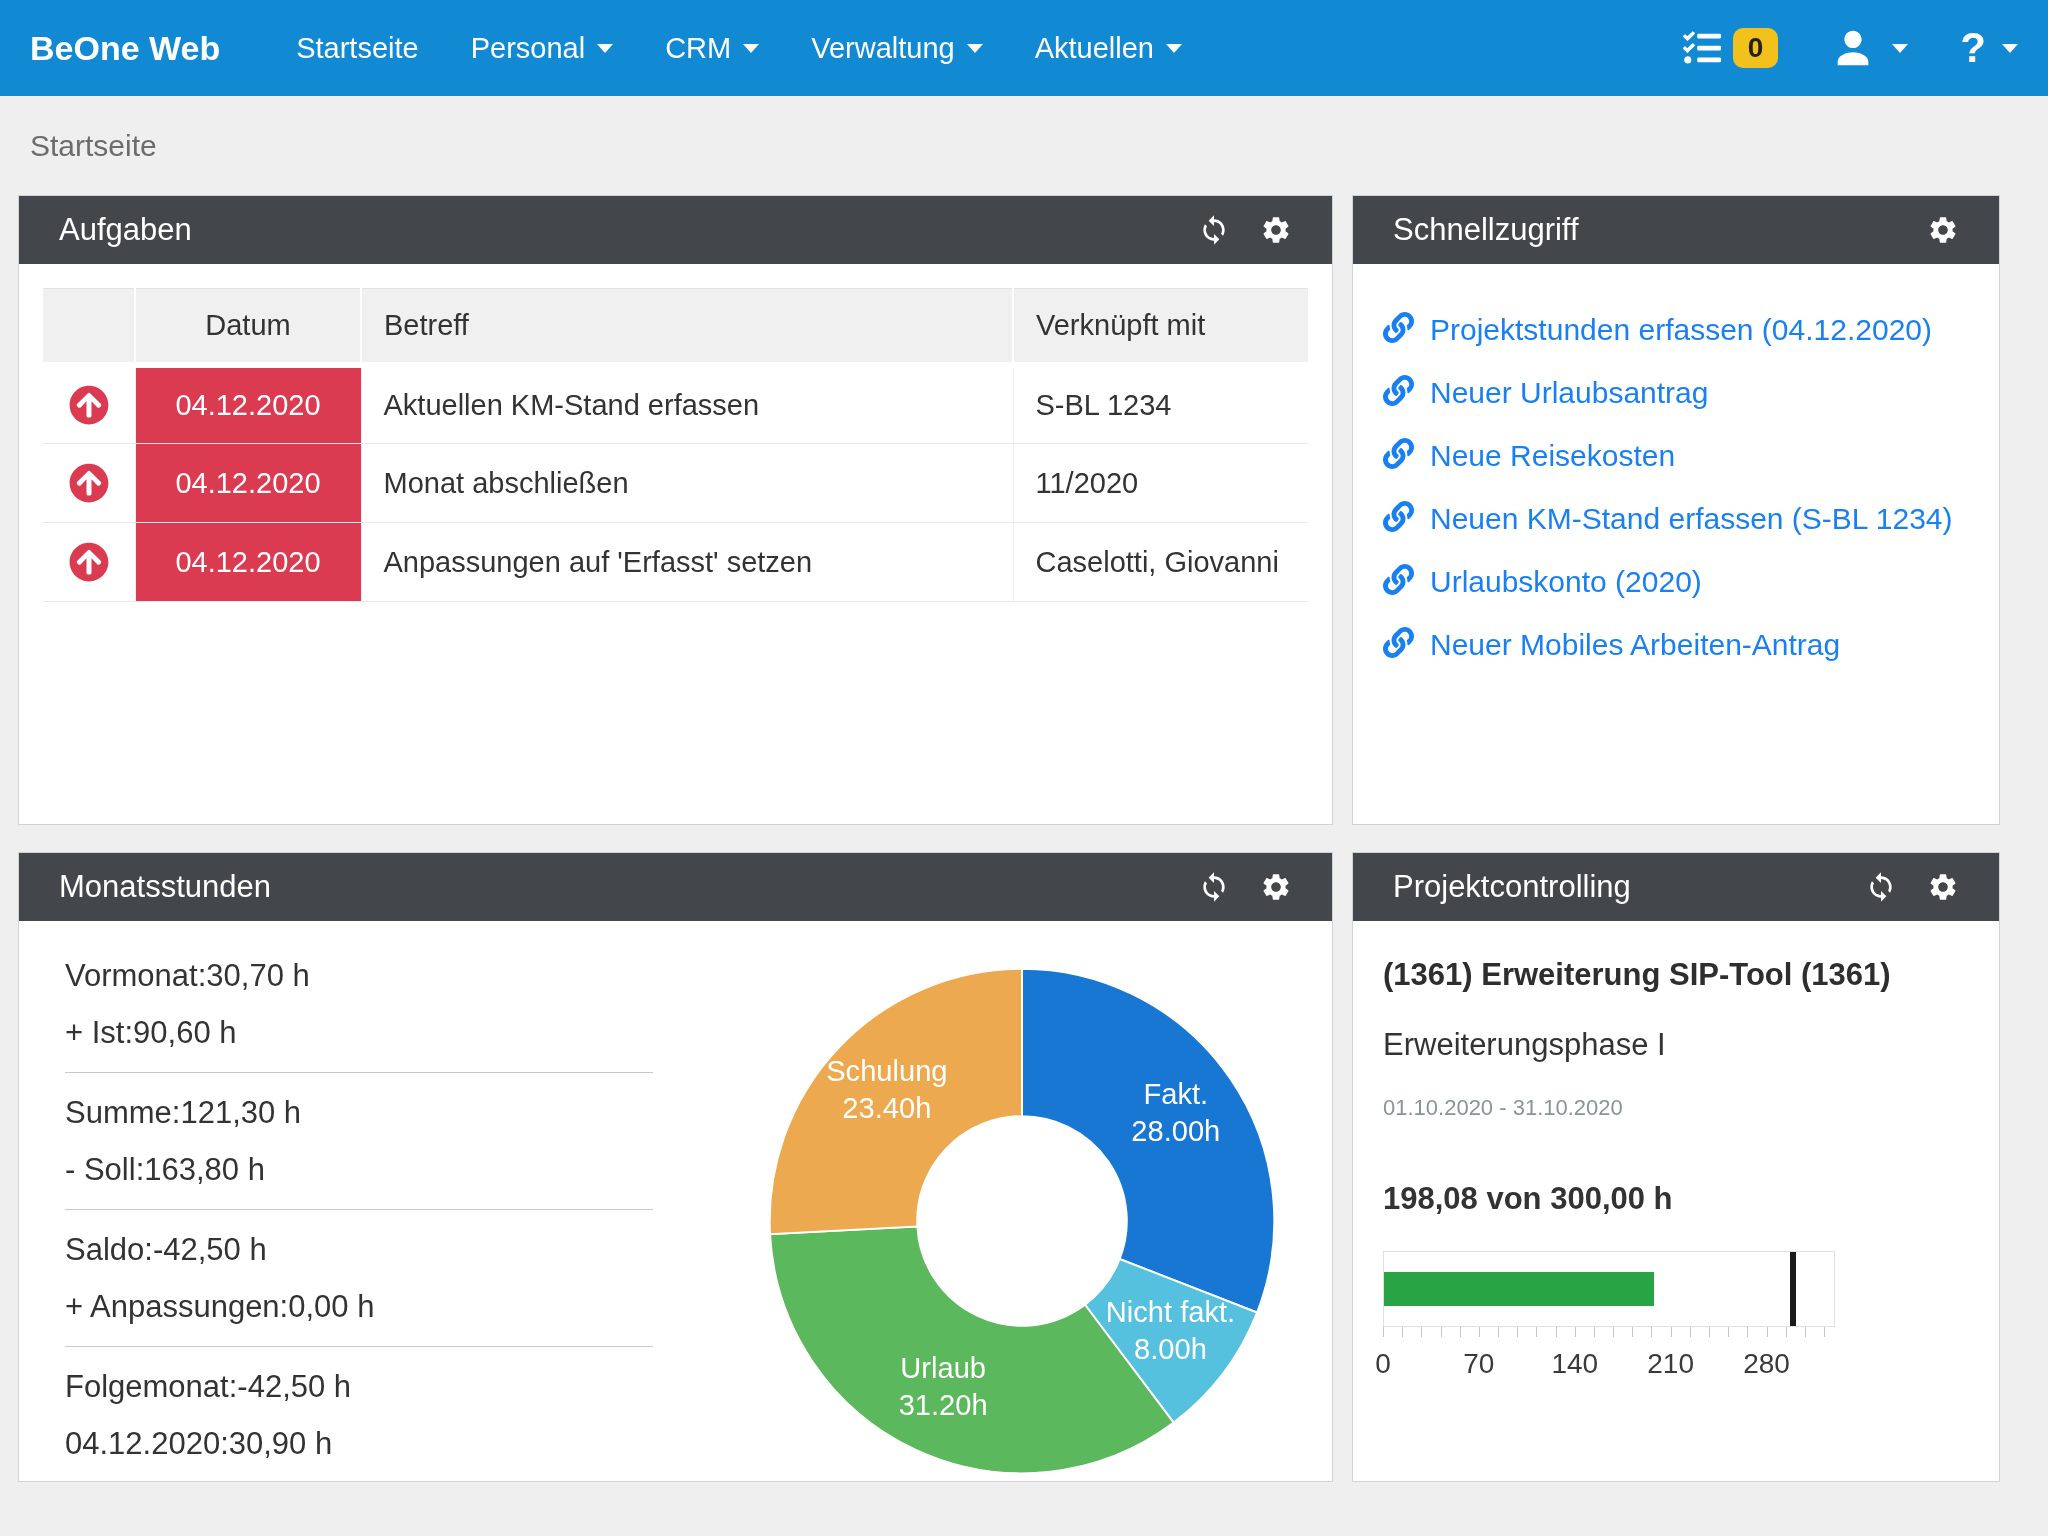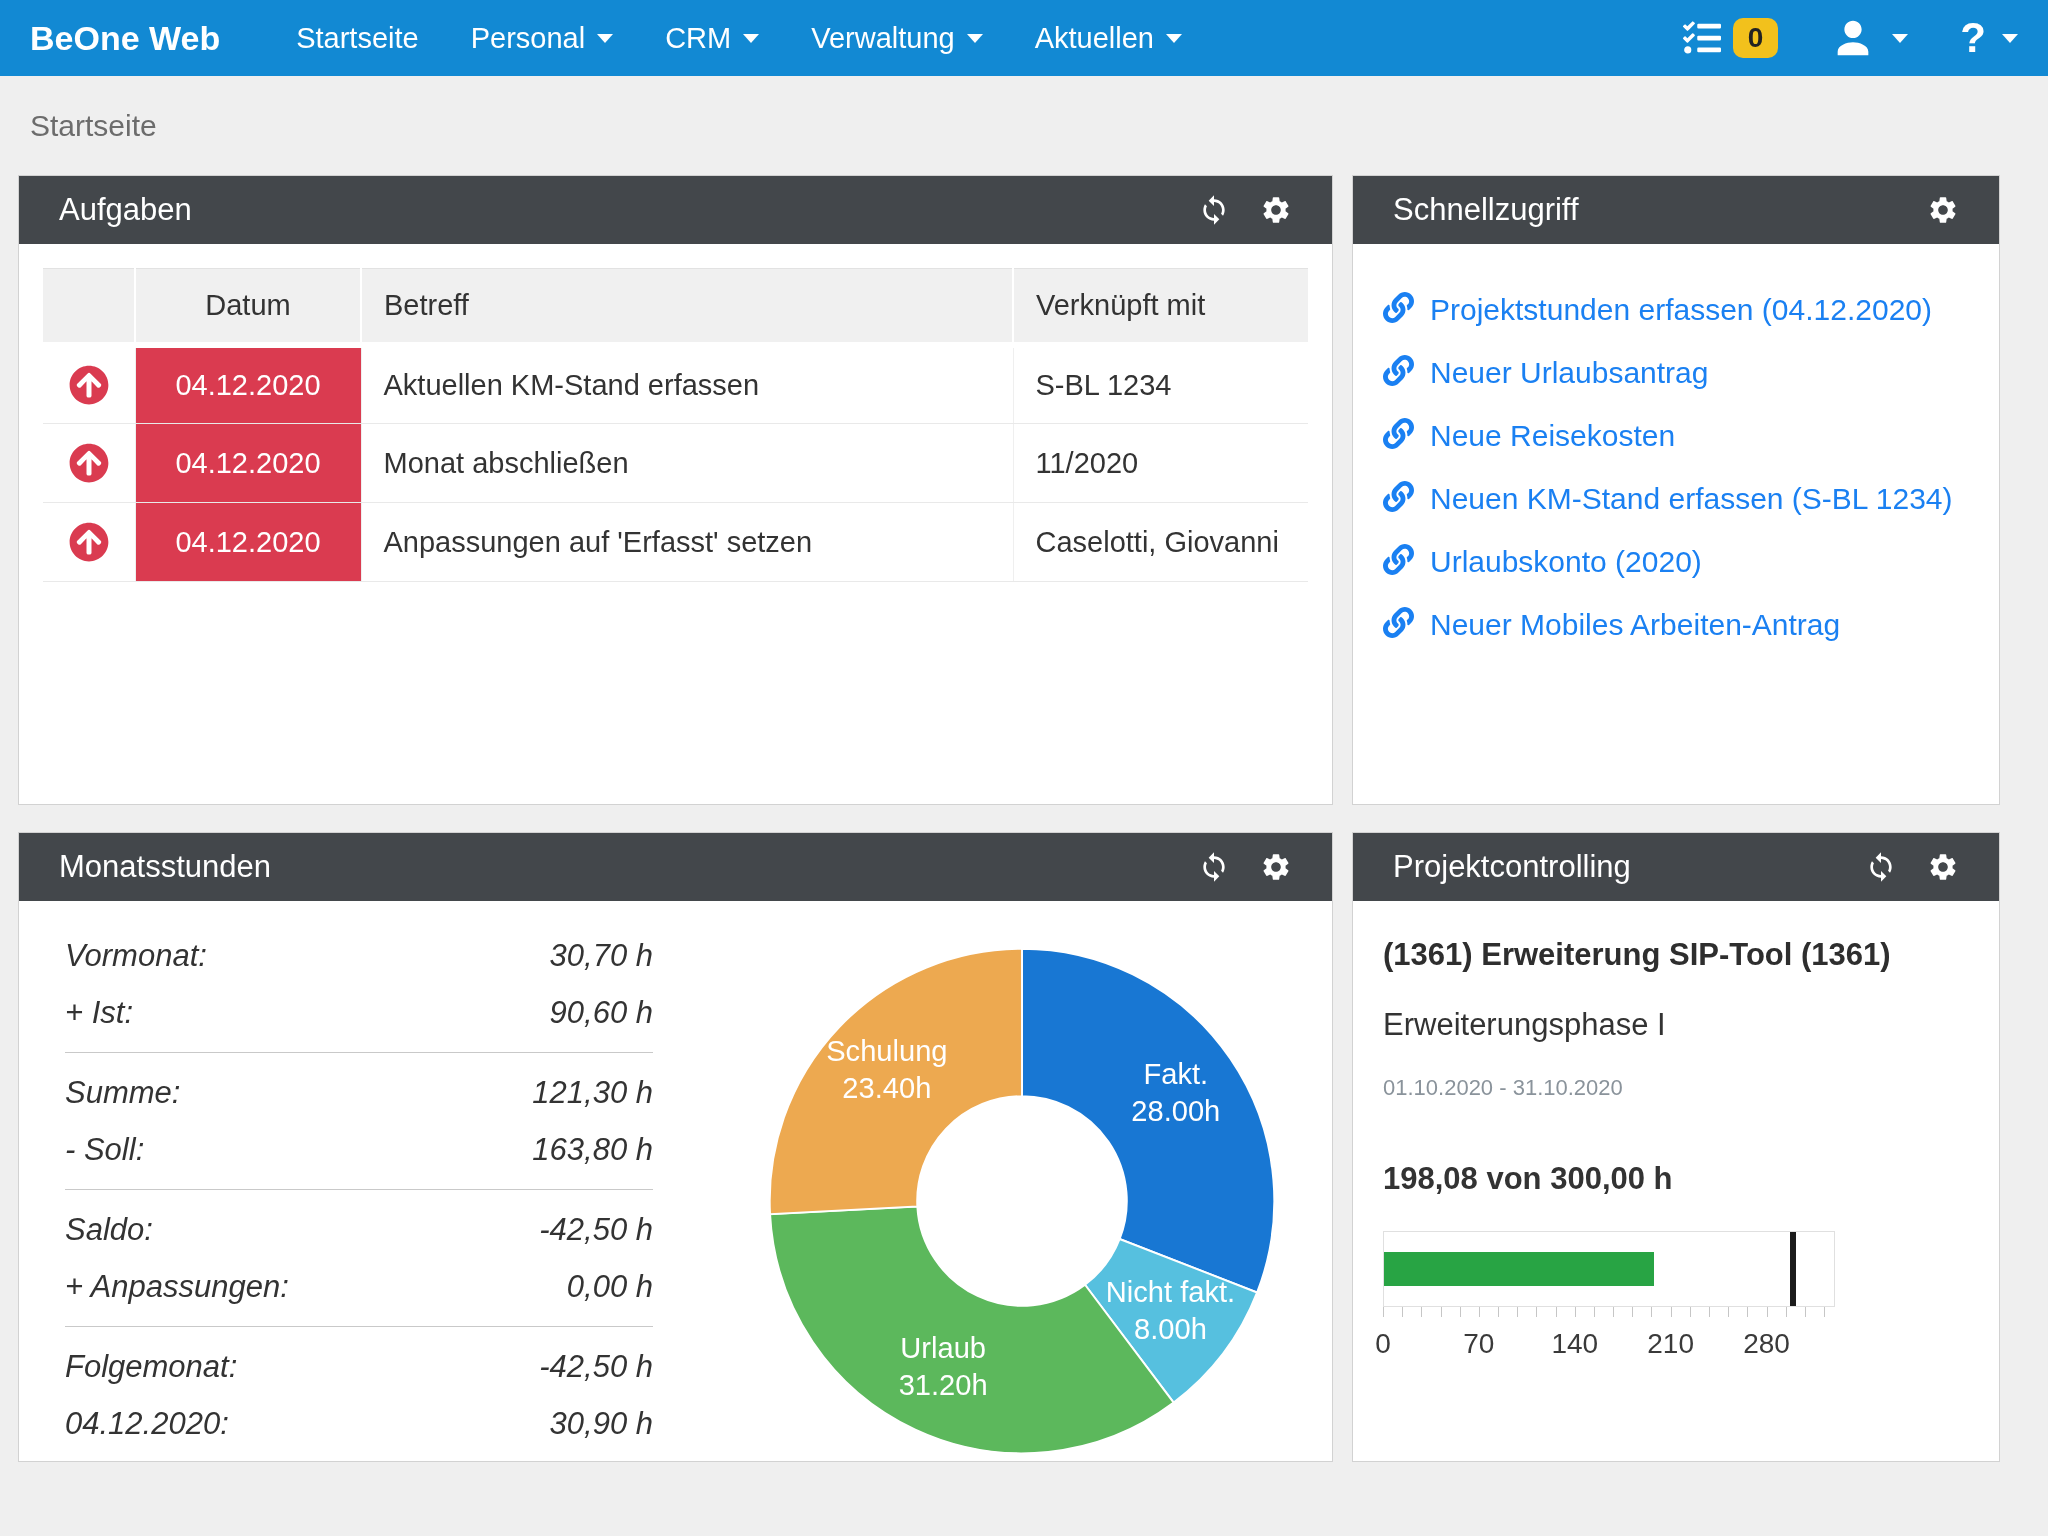--- a/index.html
+++ b/index.html
@@ -4,21 +4,21 @@
 <style>
   * { margin:0; padding:0; box-sizing:border-box; }
   html,body { width:2048px; height:1536px; overflow:hidden; }
   body {
     background: var(--page-bg, #efefef);
     font-family: "Liberation Sans", "DejaVu Sans", sans-serif;
     color:#333;
   }
   
   .navbar {
-    height:76px; background: var(--nav-blue, #1289d3);
+    height:96px; background: var(--nav-blue, #1289d3);
     display:flex; align-items:center; padding:0 30px; color:#fff;
   }
   .brand { font-size:34px; font-weight:bold; cursor:pointer; }
   .nav-items { display:flex; margin-left:50px; }
   .nav-item { display:flex; align-items:center; font-size:29px; padding:0 26px; height:94px; cursor:pointer; }
   .caret {
     width:0; height:0; display:inline-block; margin-left:12px;
     border-left:8px solid transparent; border-right:8px solid transparent; border-top:9px solid #fff;
   }
   .nav-right { margin-left:auto; display:flex; align-items:center; gap:52px; }
@@ -68,21 +68,21 @@
   td.c-date { background: var(--accent-red, #da3b50); color:#fff; text-align:center; padding:0 10px; }
   th.c-linked, td.c-linked { width:295px; }
   
   .quick-body { padding:34px 30px; }
   .quick-link { display:flex; align-items:center; height:63px; cursor:pointer; }
   .quick-link .link-icon svg { width:31px; height:31px; fill: var(--link-blue, #1a80f2); }
   .quick-link span.txt { margin-left:16px; font-size:30px; color: var(--link-blue, #1a80f2); }
   
   .hours-body { display:flex; padding:26px 0 0 46px; }
   .stats { width:588px; flex:0 0 588px; }
-  .stat-row { display:flex; justify-content:space-between; align-items:center; height:57px; font-size:31px;font-style:italic; }
+  .stat-row { display:flex; align-items:center; height:57px; font-size:31px; }
   .stat-divider { border-top:1px solid #c9c9c9; margin:11px 0; }
   .donut-wrap { margin-left:auto; margin-right:48px; margin-top:12px; }
   .donut-wrap svg { width:524px; height:524px; display:block; }
   .donut-label { fill:#fff; font-size:30px; text-anchor:middle; }
   
   .proj-body { padding:36px 30px 0 30px; }
   .proj-title { font-size:31px; font-weight:bold; color:#2e2e2e; }
   .proj-phase { margin-top:34px; font-size:31px; }
   .proj-dates { margin-top:32px; font-size:22px; color:#8a939b; }
   .proj-hours { margin-top:60px; font-size:31px; font-weight:bold; }

